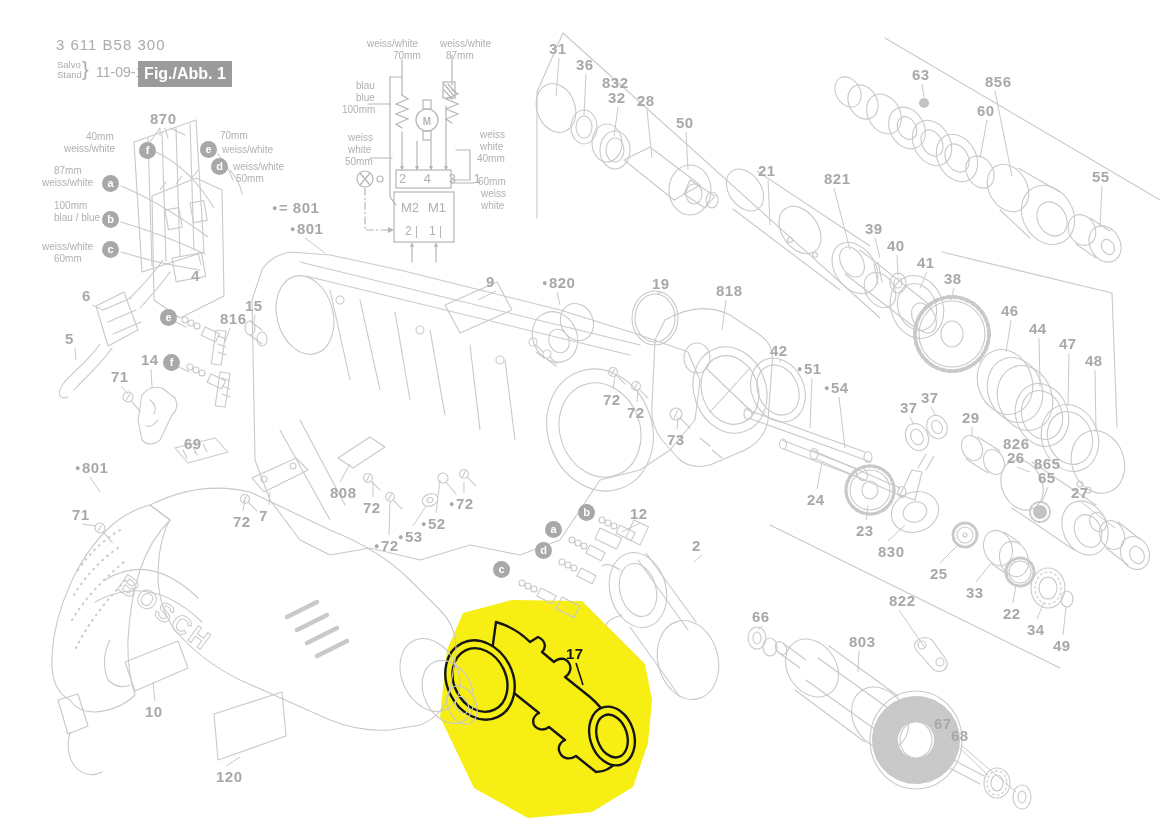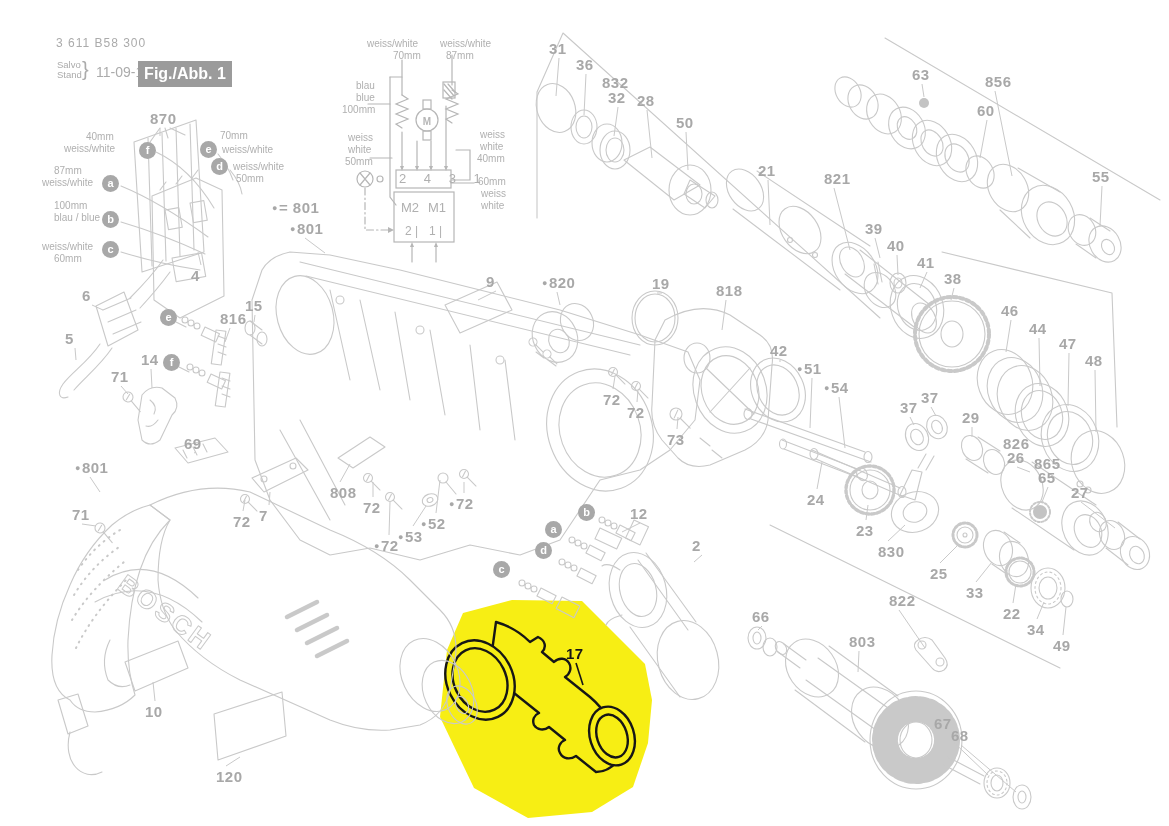--- a/index.html
+++ b/index.html
@@ -12,21 +12,21 @@
   .wf{fill:var(--wire);stroke:none;}
   .hlpoly{fill:var(--hl);stroke:none;}
   .gk{stroke:var(--dark);stroke-width:2.4;fill:none;stroke-linejoin:round;stroke-linecap:round;}
   .gkf{stroke:var(--dark);stroke-width:2.4;fill:var(--hl);stroke-linejoin:round;}
   .co{position:absolute;font-weight:bold;font-size:15px;color:var(--lbl);letter-spacing:.5px;white-space:nowrap;}
   .co.hl17{color:var(--dark);}
   .co .dot{font-size:9px;vertical-align:2px;margin-right:1px;}
   .t{position:absolute;font-size:10px;color:var(--txt);white-space:nowrap;line-height:11px;}
   .lc{position:absolute;width:17px;height:17px;border-radius:50%;background:var(--lbl);
       color:#fff;font-size:11px;font-weight:bold;text-align:center;line-height:17px;}
-  #hdr-part{position:absolute;left:56px;top:36px;font-size:12px;color:#ababab;letter-spacing:1px;}
+  #hdr-part{position:absolute;left:56px;top:36px;font-size:15px;color:#ababab;letter-spacing:1px;}
   #hdr-issue{position:absolute;left:57px;top:60px;font-size:9.5px;color:#ababab;line-height:10px;}
   #hdr-brace{position:absolute;left:82px;top:58px;font-size:20px;color:#ababab;font-weight:normal;}
   #hdr-date{position:absolute;left:96px;top:64px;font-size:14px;color:#ababab;}
   #fig-box{position:absolute;left:138px;top:61px;width:94px;height:26px;background:var(--figbg);
            color:#fff;font-size:16px;font-weight:bold;text-align:center;line-height:26px;}
   #footnotes{position:absolute;left:1003px;top:733px;font-size:11.5px;color:#b8b8b8;line-height:13px;}
 </style>
 </head>
 <body>
 

